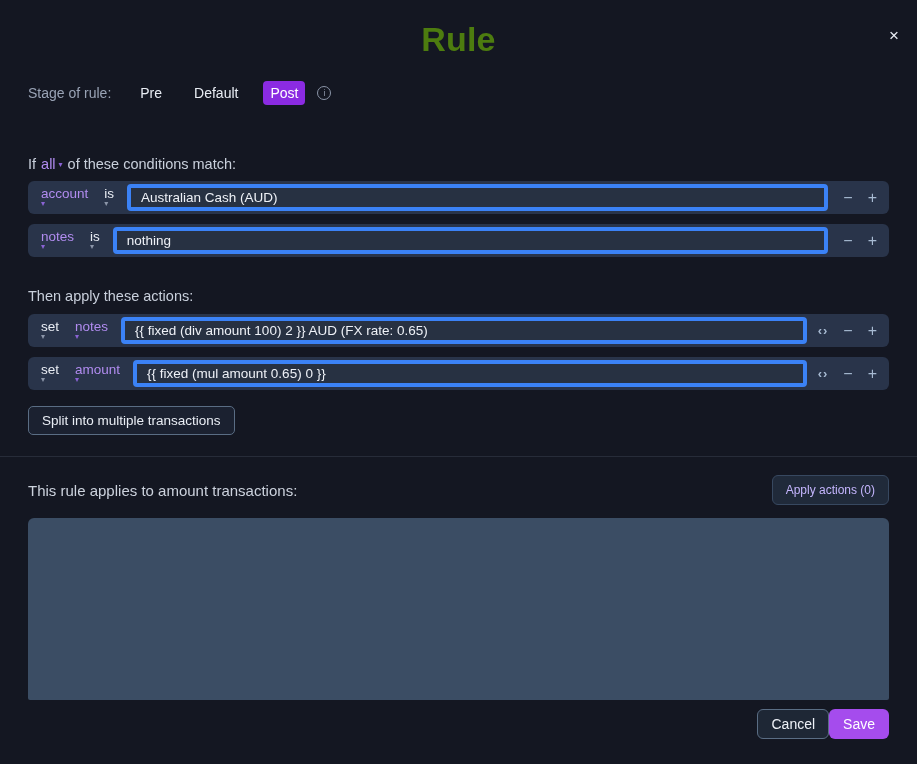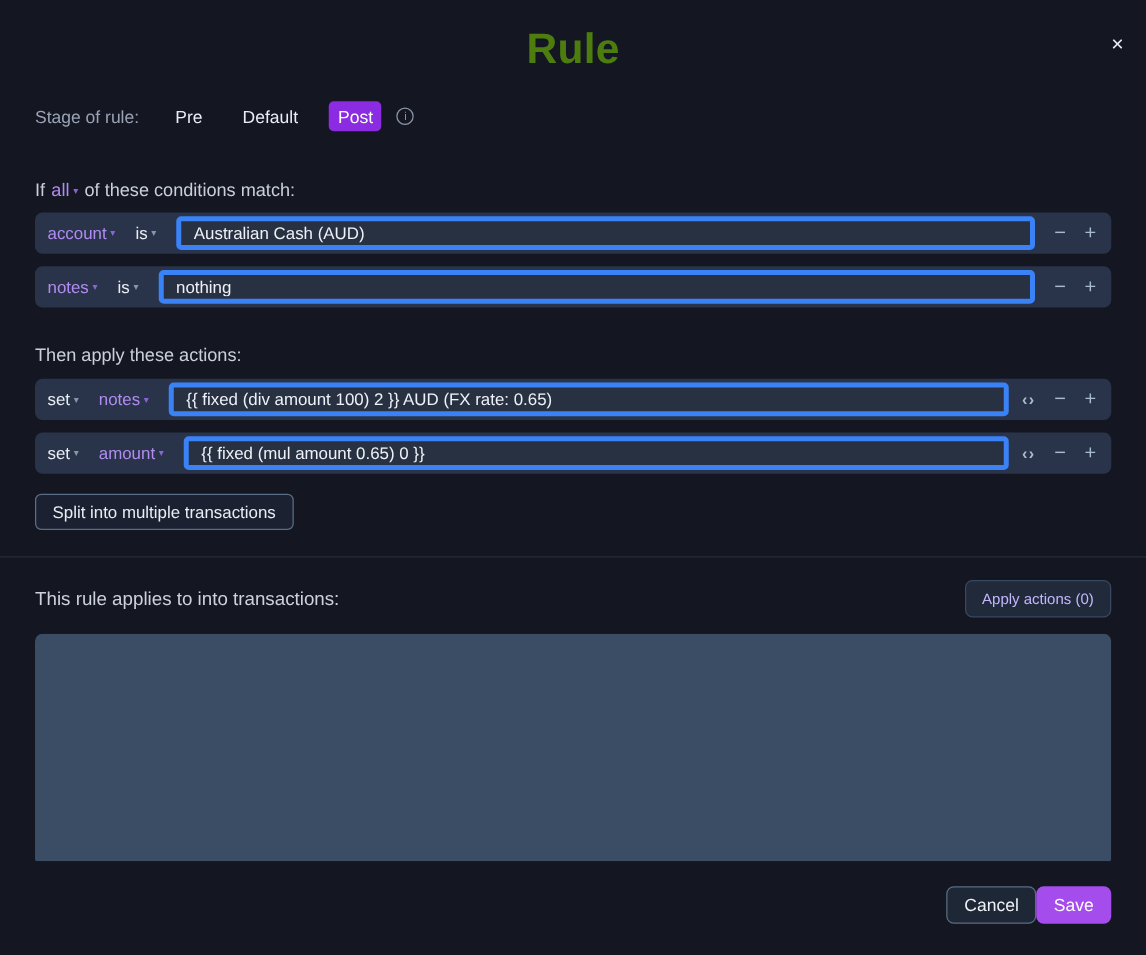--- a/index.html
+++ b/index.html
@@ -60,21 +60,21 @@
     border: 1px solid #8b95a8;
     border-radius: 50%;
     color: #8b95a8;
     font-size: 9px;
     font-style: normal;
     line-height: 1;
   }
 
   
   .cond-heading {
-    margin-top: 40px;
+    margin-top: 51px;
     font-size: 14.5px;
     color: #c9d0dc;
     display: flex;
     align-items: center;
   }
   .heading-txt { color: #c9d0dc; }
   .op-select {
     color: #b18cf0;
     margin: 0 5px;
     cursor: pointer;
@@ -102,20 +102,21 @@
     padding: 0 12px 0 10px;
   }
   .cond-rows { margin-top: 9px; }
   .dd {
     display: inline-flex;
     align-items: baseline;
     cursor: pointer;
     margin-right: 16px;
     white-space: nowrap;
     font-size: 13.5px;
+    flex-direction: column;
   }
   .dd.field { color: #b18cf0; }
   .dd.op { color: #e9edf4; }
   .row-input {
     flex: 1;
     height: 27px;
     background: #273142;
     border: 4px solid #3b82f6;
     border-radius: 4px;
     color: #eef1f7;
@@ -328,21 +329,21 @@
     </div>
   </div>
 
   
   <button class="split-btn">Split into multiple transactions</button>
 
   <hr class="divider">
 
   
   <div class="trans-header">
-    <span class="trans-heading">This rule applies to into transactions:</span>
+    <span class="trans-heading">This rule applies to amount transactions:</span>
     <button class="apply-btn" disabled="">Apply actions (0)</button>
   </div>
 
   <div class="trans-table">
     <div class="table-body"></div>
   </div>
 
   
   <div class="footer">
     <button class="cancel-btn">Cancel</button>

